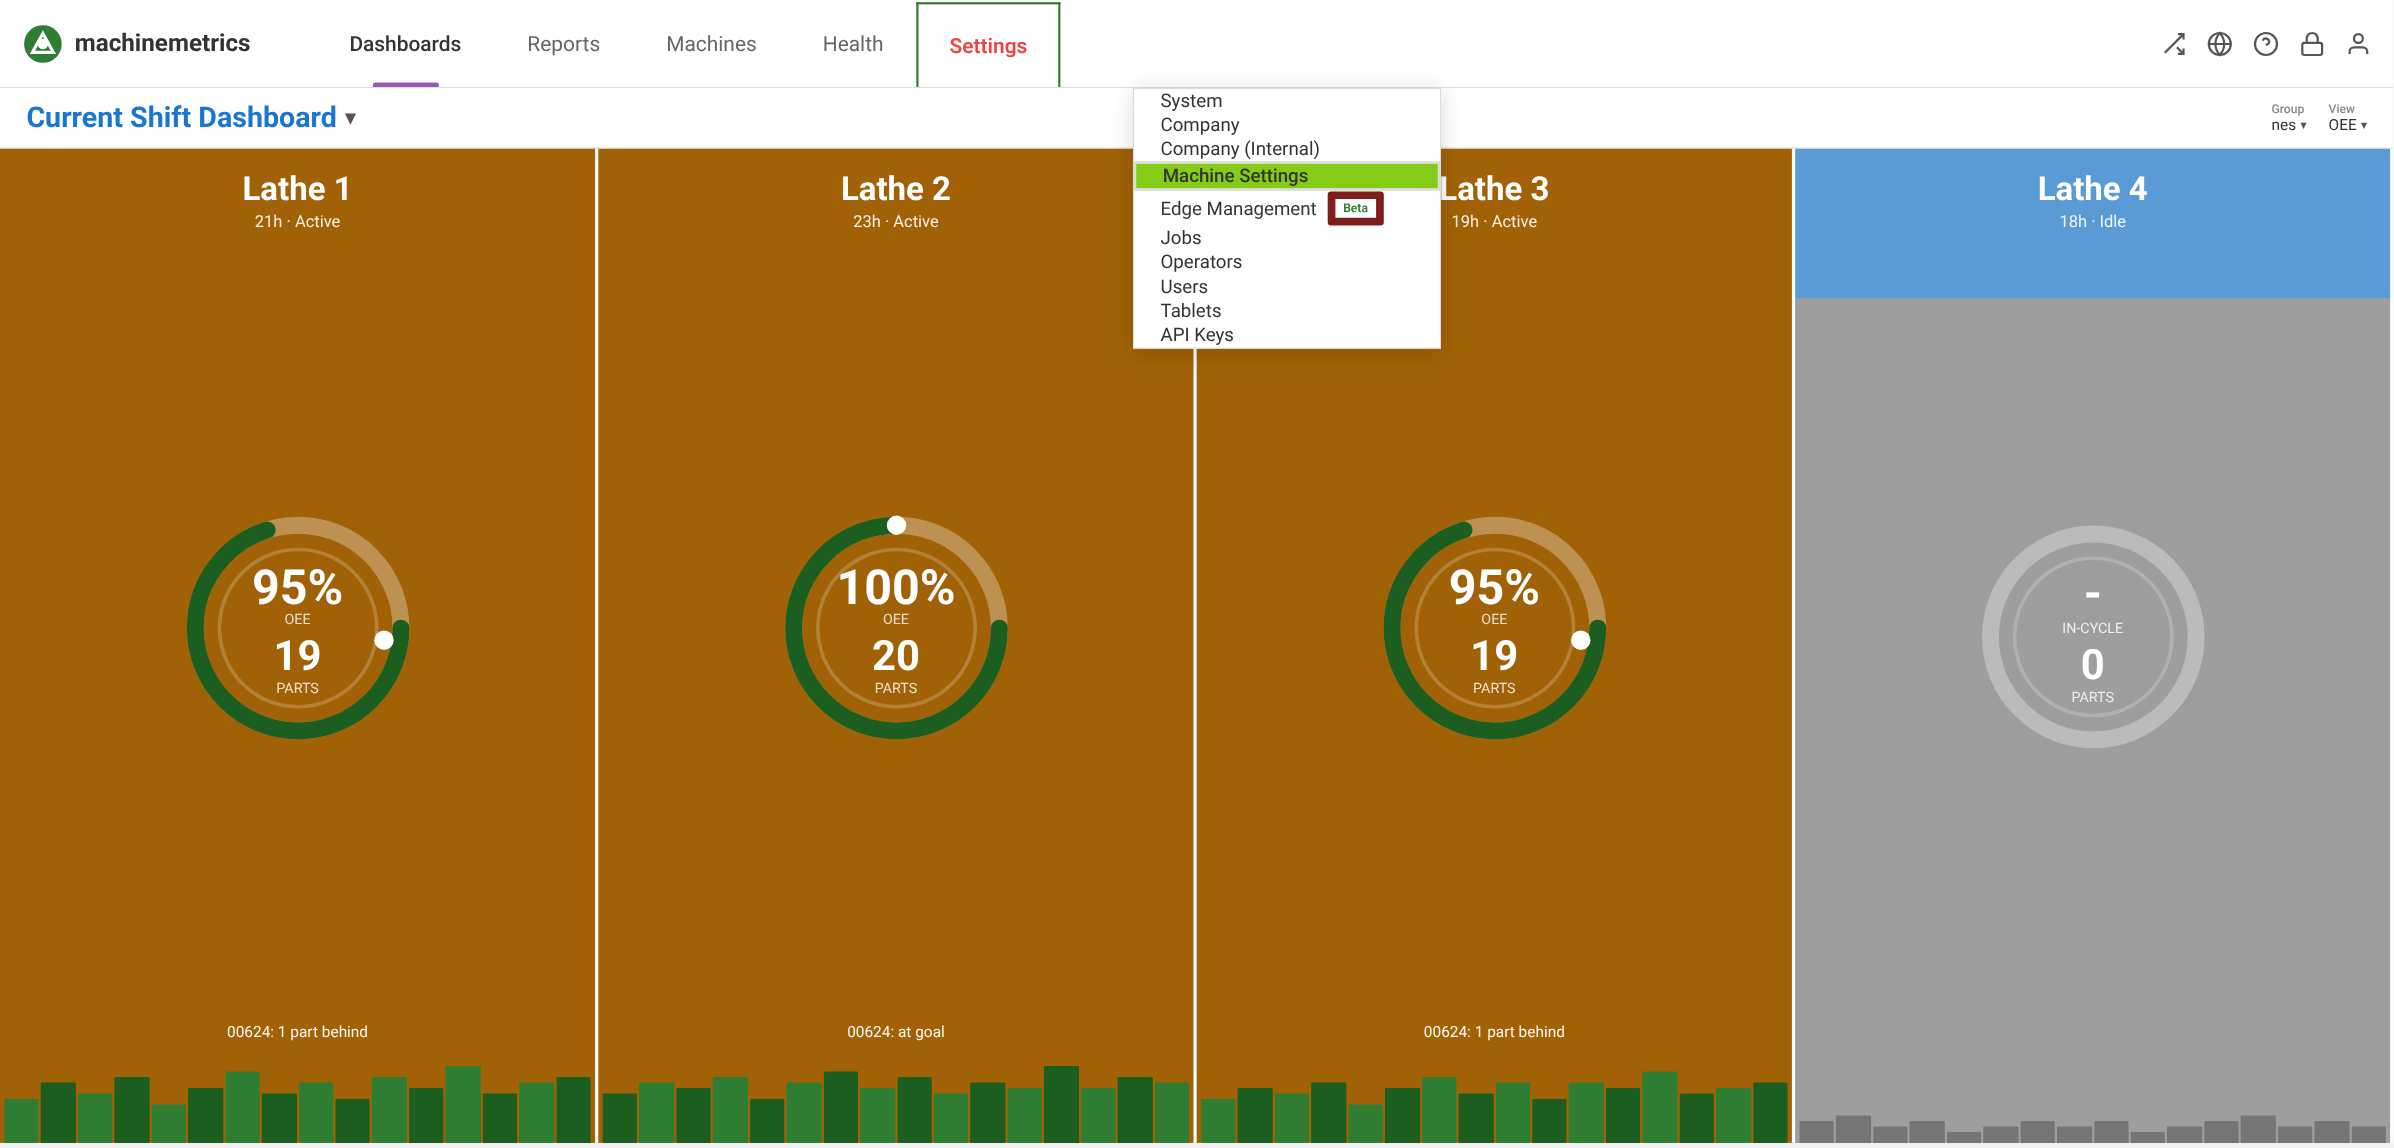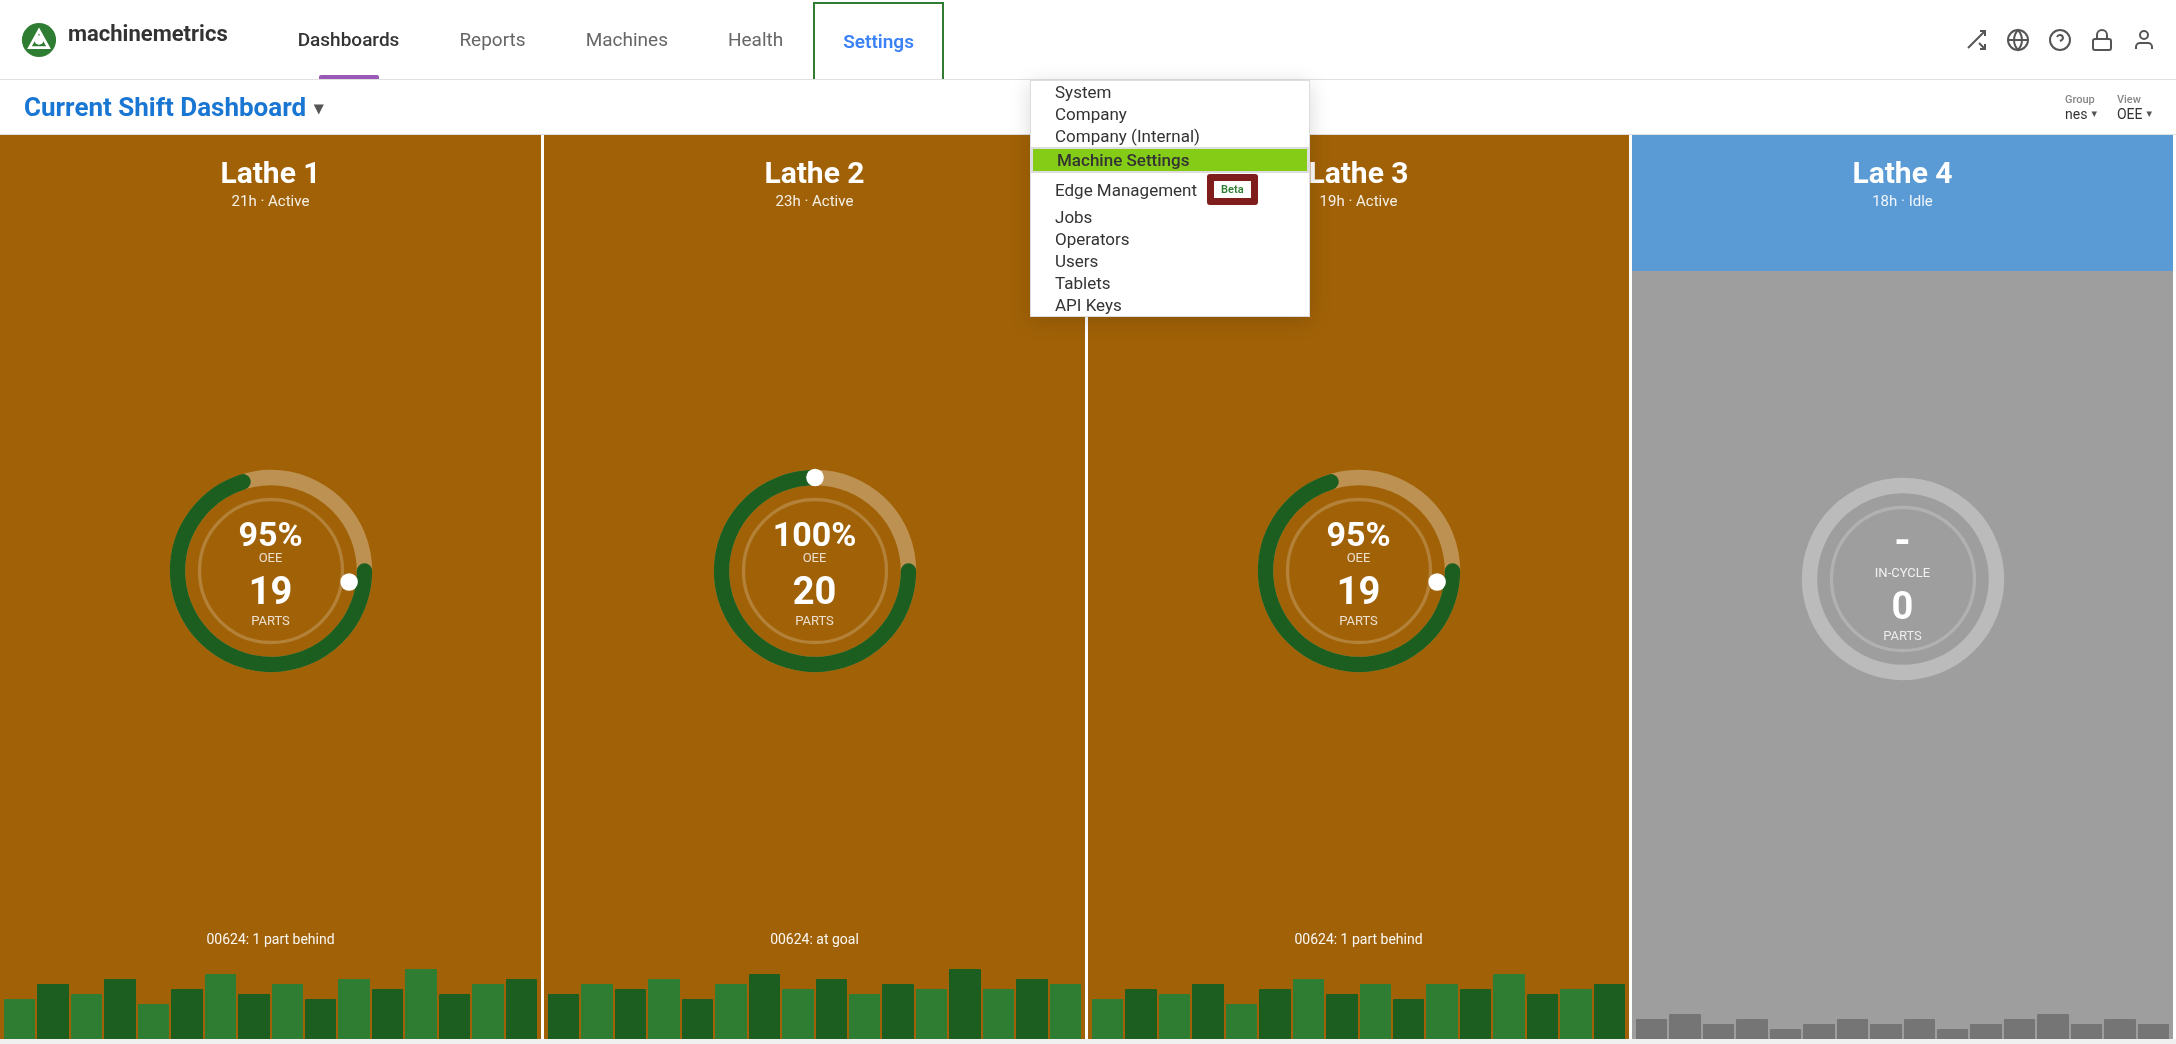--- a/index.html
+++ b/index.html
@@ -11,23 +11,23 @@
       border-bottom: 1px solid #e0e0e0;
       height: 80px;
       display: flex;
       align-items: center;
       padding: 0 20px;
       position: relative;
       z-index: 100;
     }
     .logo-area {
       display: flex;
-      align-items: flex-start;
+      align-items: center;
       gap: 10px;
-      margin-right: 40px;
+      margin-right: 60px;
     }
     .logo-icon {
       width: 38px;
       height: 38px;
     }
     .logo-text {
       font-size: 22px;
       font-weight: 400;
       color: #333;
     }
@@ -59,21 +59,21 @@
       position: absolute;
       bottom: 0;
       left: 50%;
       transform: translateX(-50%);
       width: 60px;
       height: 4px;
       background: #9b59b6;
       border-radius: 2px 2px 0 0;
     }
     .nav-tab.settings-active {
-      color: #3b82f6;
+      color: #ef4444;
       font-weight: 600;
       border: 2px solid #2e7d32;
       border-bottom: none;
       padding: 0 28px;
       height: calc(100% - 2px);
       margin-top: 2px;
     }
     .header-icons {
       display: flex;
       align-items: center;
@@ -189,21 +189,21 @@
       height: 100%;
     }
     .gauge-center {
       position: absolute;
       top: 50%;
       left: 50%;
       transform: translate(-50%, -50%);
       text-align: center;
     }
     .gauge-percent {
-      font-size: 34px;
+      font-size: 44px;
       font-weight: 700;
       color: #fff;
     }
     .gauge-label {
       font-size: 13px;
       color: rgba(255,255,255,0.8);
       margin-top: -4px;
     }
     .gauge-parts {
       font-size: 38px;

